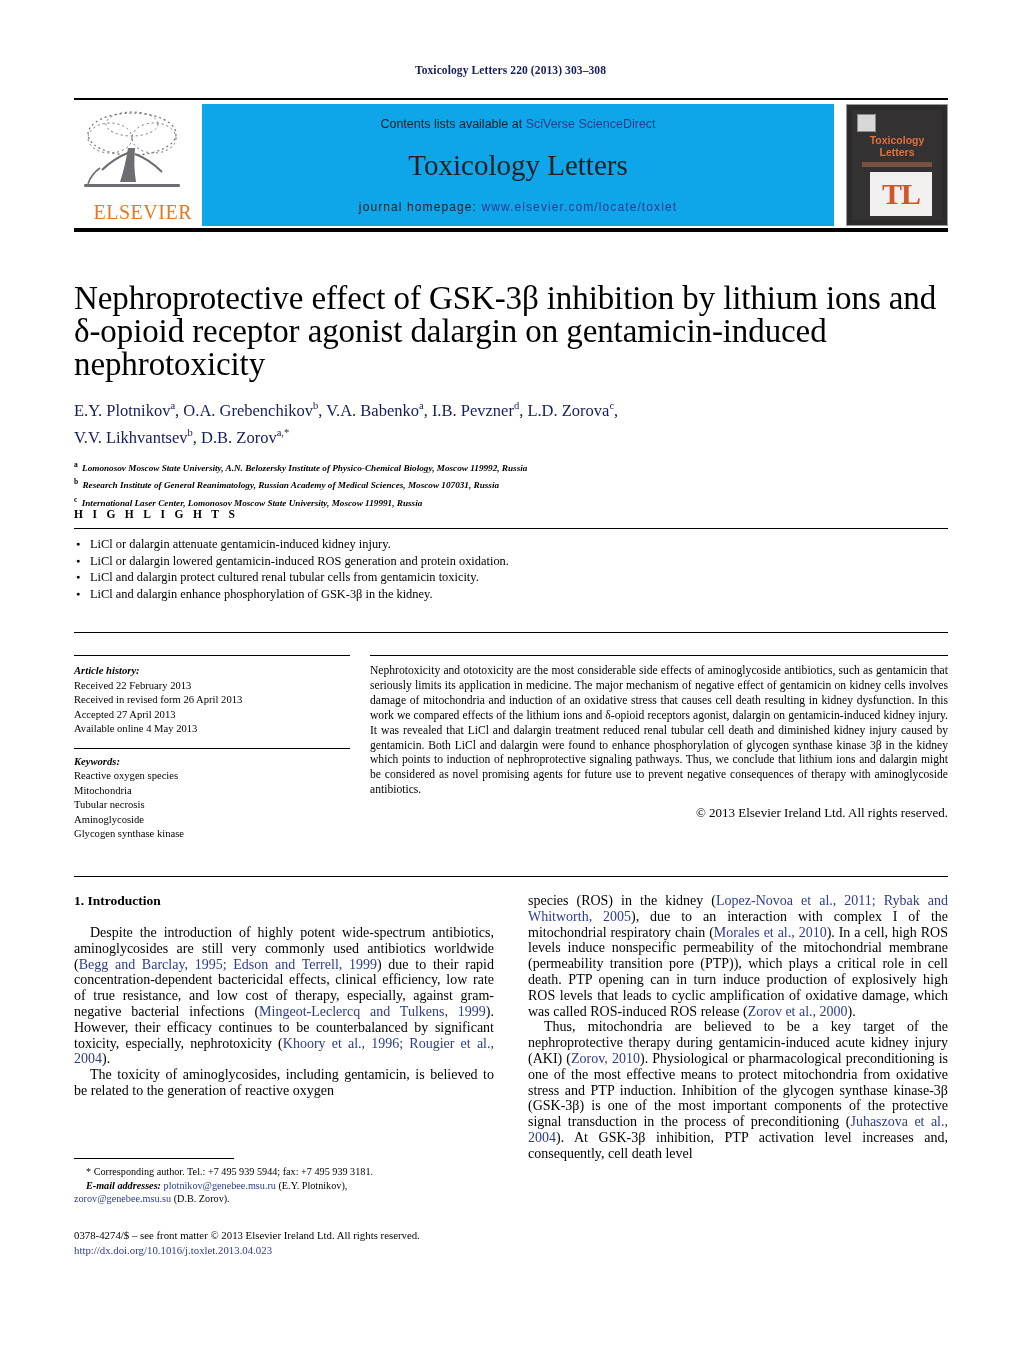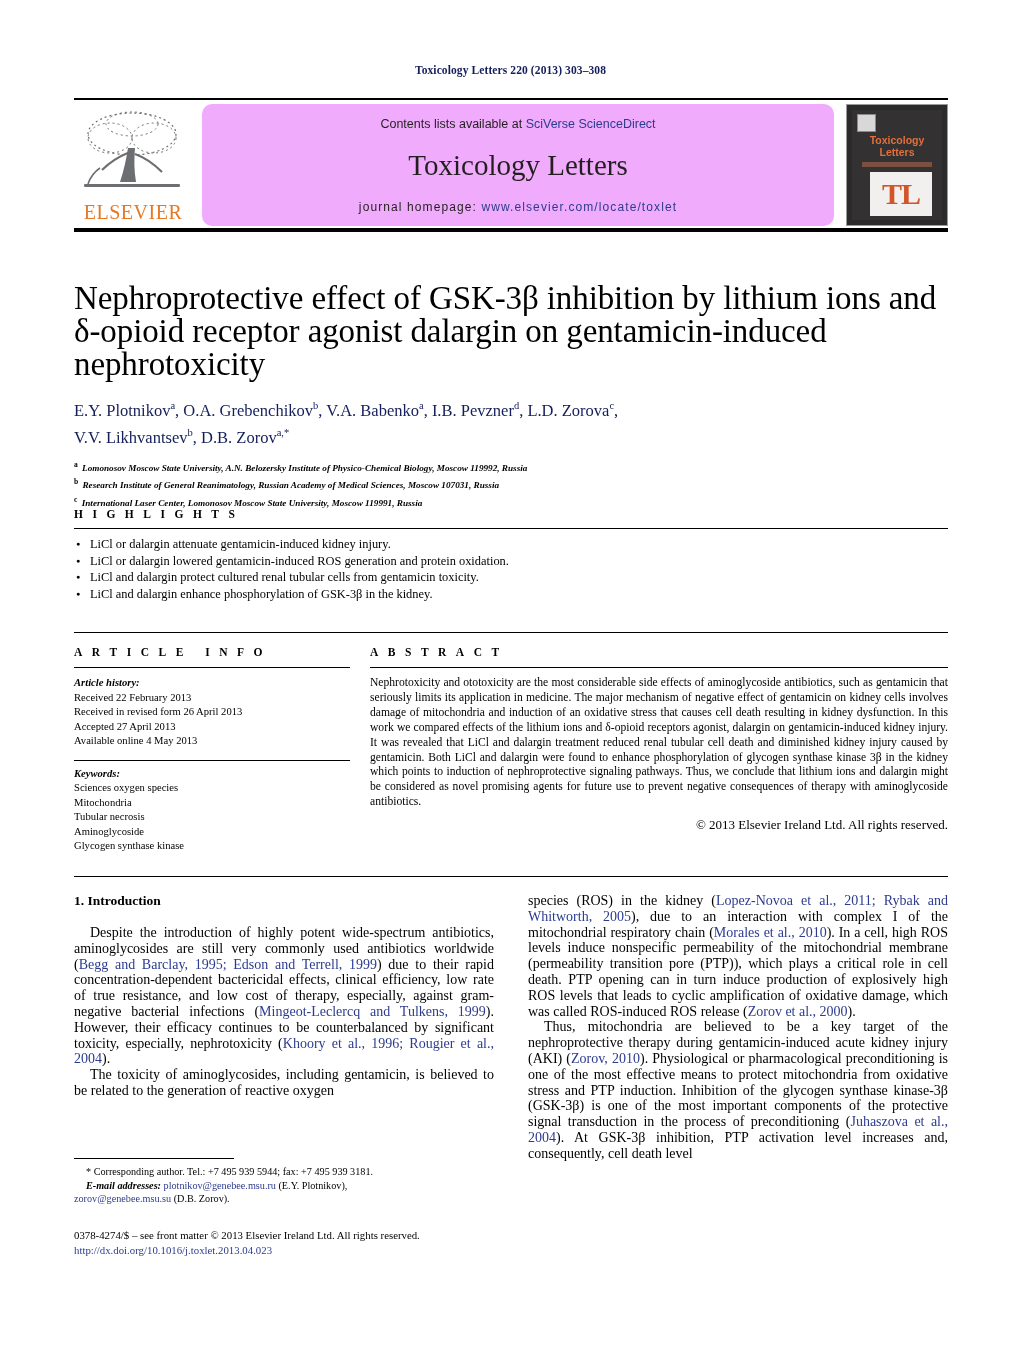--- a/index.html
+++ b/index.html
@@ -56,32 +56,31 @@
     position: relative;
   }
   .tree-wrap {
     position: absolute;
     top: 4px; left: 6px;
     width: 104px; height: 88px;
   }
   .elsevier-word {
     position: absolute;
     bottom: 2px; left: 0; width: 118px;
-    text-align: center;
+    text-align: right;
     font-family: "Liberation Serif", serif;
     font-size: 20px;
     letter-spacing: .5px;
     color: #e87722;
   }
   .journal-box {
     flex: 1 1 auto;
-    background: #f0abfc;
+    background: #0ea5e9;
     margin: 0 12px 0 10px;
     position: relative;
-    border-radius: 10px;
   }
   .contents-line {
     position: absolute;
     top: 13px; left: 0; width: 100%;
     text-align: center;
     font-family: "Liberation Sans", sans-serif;
     font-size: 12.5px;
     color: #231f20;
   }
   .contents-line .sd {
@@ -409,46 +408,38 @@
       <li>LiCl and dalargin protect cultured renal tubular cells from gentamicin toxicity.</li>
       <li>LiCl and dalargin enhance phosphorylation of GSK-3β in the kidney.</li>
     </ul>
   </div>
 
   <div class="thin-rule" style="top: 632px;"></div>
 
   <div class="info-abstract">
     <div class="ia-head">
       <div class="ia-col-left">
-        <div class="sec-label">A R T I C L E   I N F O</div>
-      </div>
-      <div class="ia-col-right">
-        <div class="sec-label">A B S T R A C T</div>
-      </div>
-    </div>
-    <div class="ia-head">
-      <div class="ia-col-left">
           <div class="ia-rule"></div>
         </div>
       <div class="ia-col-right">
           <div class="ia-rule"></div>
         </div>
     </div>
 
     <div class="ia-body">
       <div class="ia-col-left">
         <div class="art-history-label">Article history:</div>
         <div class="hist-line">Received 22 February 2013</div>
         <div class="hist-line">Received in revised form 26 April 2013</div>
         <div class="hist-line">Accepted 27 April 2013</div>
         <div class="hist-line">Available online 4 May 2013</div>
 
         <div class="kw-rule"></div>
         <div class="keywords-label">Keywords:</div>
-        <div class="kw-line">Sciences oxygen species</div>
+        <div class="kw-line">Reactive oxygen species</div>
         <div class="kw-line">Mitochondria</div>
         <div class="kw-line">Tubular necrosis</div>
         <div class="kw-line">Aminoglycoside</div>
         <div class="kw-line">Glycogen synthase kinase</div>
       </div>
 
       <div class="ia-col-right">
         <div class="abstract-text">Nephrotoxicity and ototoxicity are the most considerable side effects of aminoglycoside antibiotics, such as gentamicin that seriously limits its application in medicine. The major mechanism of negative effect of gentamicin on kidney cells involves damage of mitochondria and induction of an oxidative stress that causes cell death resulting in kidney dysfunction. In this work we compared effects of the lithium ions and δ-opioid receptors agonist, dalargin on gentamicin-induced kidney injury. It was revealed that LiCl and dalargin treatment reduced renal tubular cell death and diminished kidney injury caused by gentamicin. Both LiCl and dalargin were found to enhance phosphorylation of glycogen synthase kinase 3β in the kidney which points to induction of nephroprotective signaling pathways. Thus, we conclude that lithium ions and dalargin might be considered as novel promising agents for future use to prevent negative consequences of therapy with aminoglycoside antibiotics.</div>
         <div class="copyright">© 2013 Elsevier Ireland Ltd. All rights reserved.</div>
       </div>

